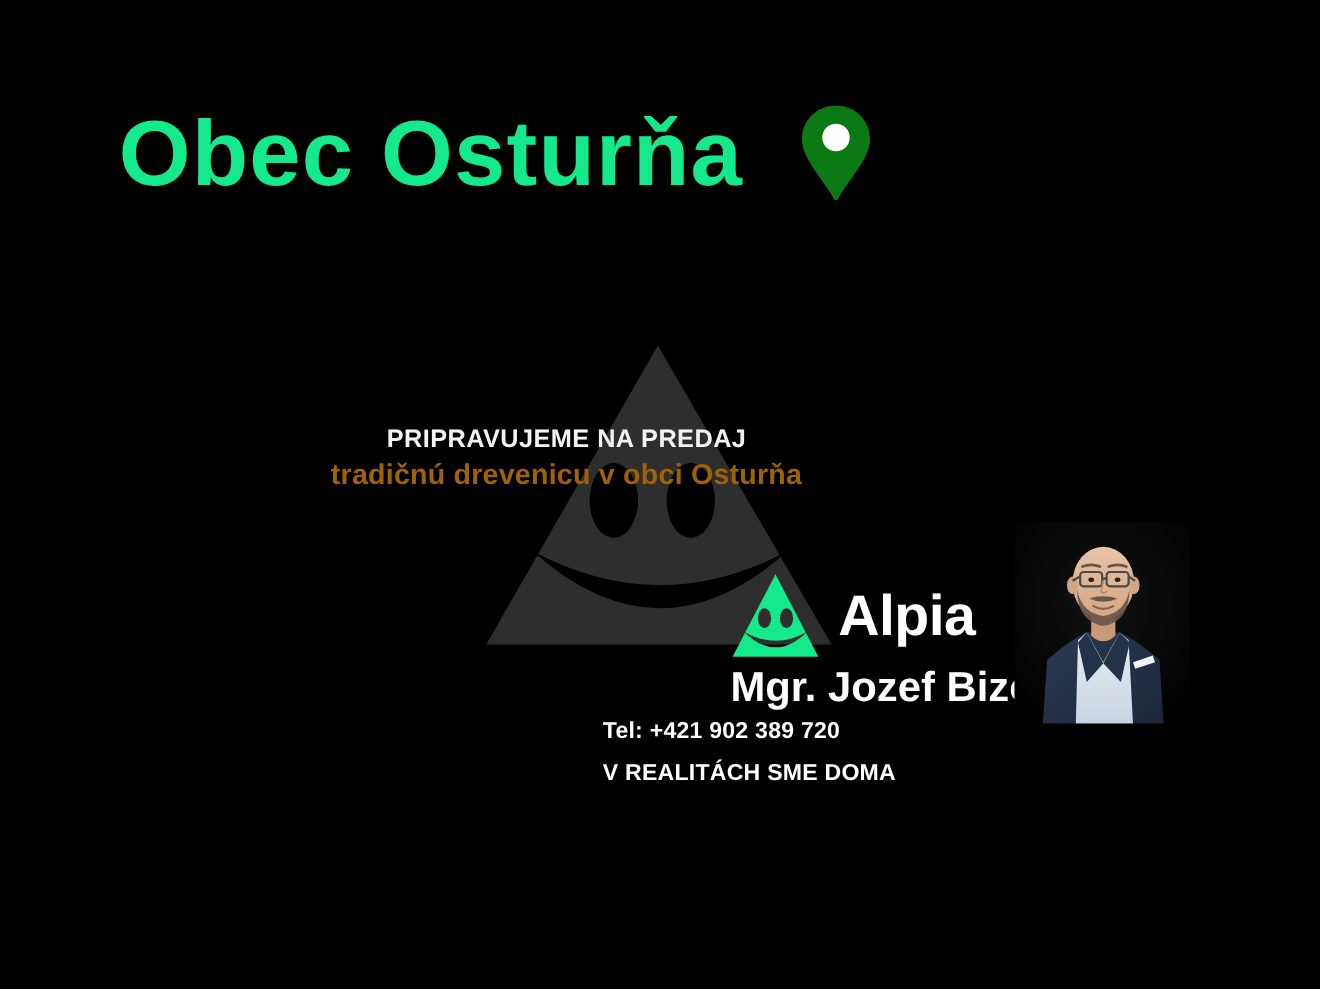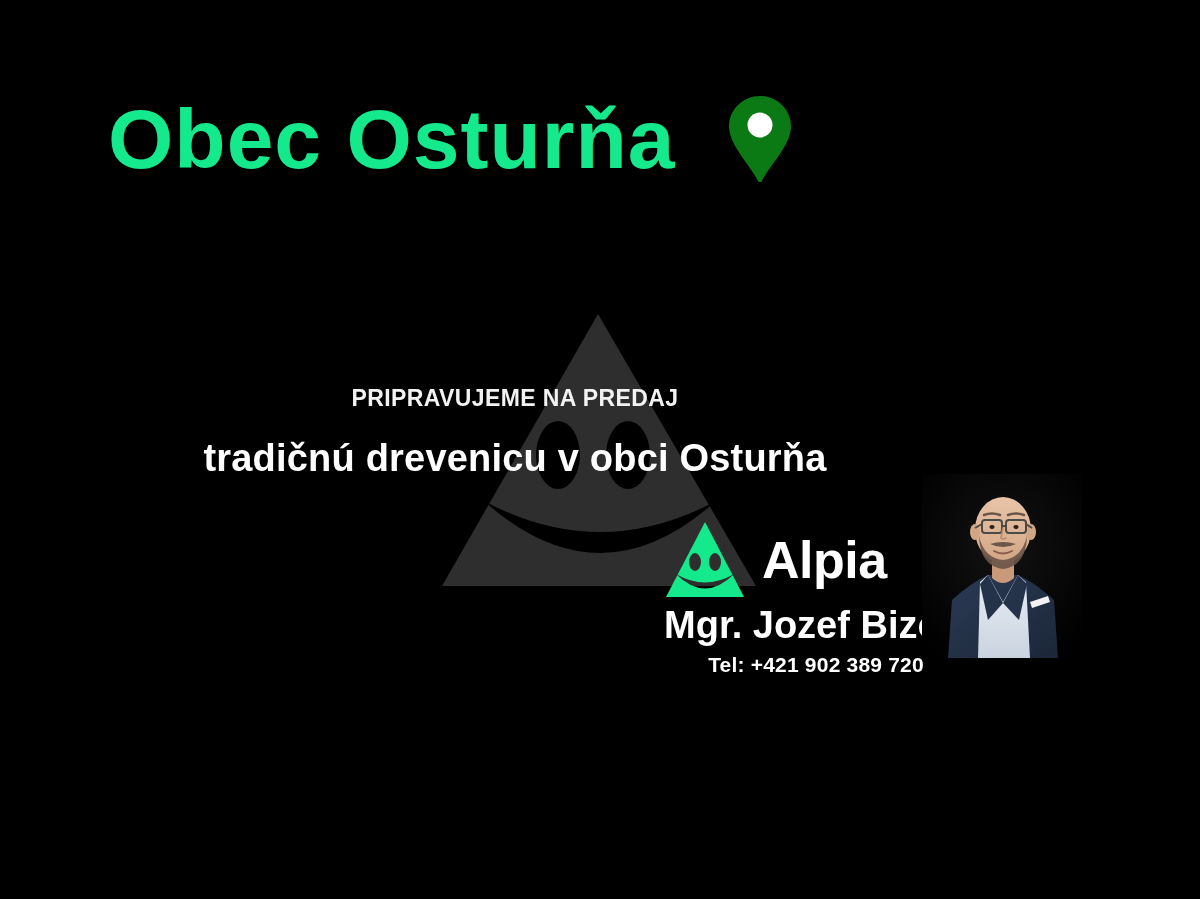--- a/index.html
+++ b/index.html
@@ -62,26 +62,26 @@
   }
   .announce-line1 {
     color: #f2f2f2;
     font-size: 23px;
     font-weight: bold;
     letter-spacing: 0.4px;
     line-height: 1.12;
     white-space: nowrap;
   }
   .announce-line2 {
-    color: #ffffff;
-    font-size: 38px;
+    color: #a16207;
+    font-size: 26px;
     font-weight: bold;
     letter-spacing: 0.2px;
     line-height: 1.15;
-    margin-top: 25px;
+    margin-top: 5px;
     white-space: nowrap;
   }
 
   
   .brand-block {
     position: absolute;
     left: 548px;
     top: 520px;
     width: 540px;
   }
@@ -113,20 +113,21 @@
     padding-right: 8px;
     white-space: nowrap;
   }
   .contact-line {
     display: flex;
     justify-content: center;
     gap: 14px;
     margin-top: 6px;
     padding-right: 4px;
     white-space: nowrap;
+    flex-direction: column;
   }
   .contact-phone,
   .contact-slogan {
     color: #ffffff;
     font-size: 21px;
     font-weight: bold;
     letter-spacing: 0.2px;
   }
 
   
@@ -187,20 +188,21 @@
             </mask>
           </defs>
           <polygon points="41,2 80,77 2,77" fill="#14e98b" mask="url(#logo-face)"></polygon>
         </svg>
       </span>
       <span class="alpia-word">Alpia</span>
     </div>
     <div class="agent-name">Mgr. Jozef Bizoň</div>
     <div class="contact-line">
       <span class="contact-phone">Tel: +421 902 389 720</span>
+      <span class="contact-slogan">V REALITÁCH SME DOMA</span>
     </div>
   </div>
 
   <div class="portrait">
     <svg viewBox="0 0 160 184" width="160" height="184" aria-hidden="true">
       <defs>
         <radialGradient id="bgGlow" cx="50%" cy="40%" r="70%">
           <stop offset="0%" stop-color="#121212"></stop>
           <stop offset="100%" stop-color="#000000"></stop>
         </radialGradient>

